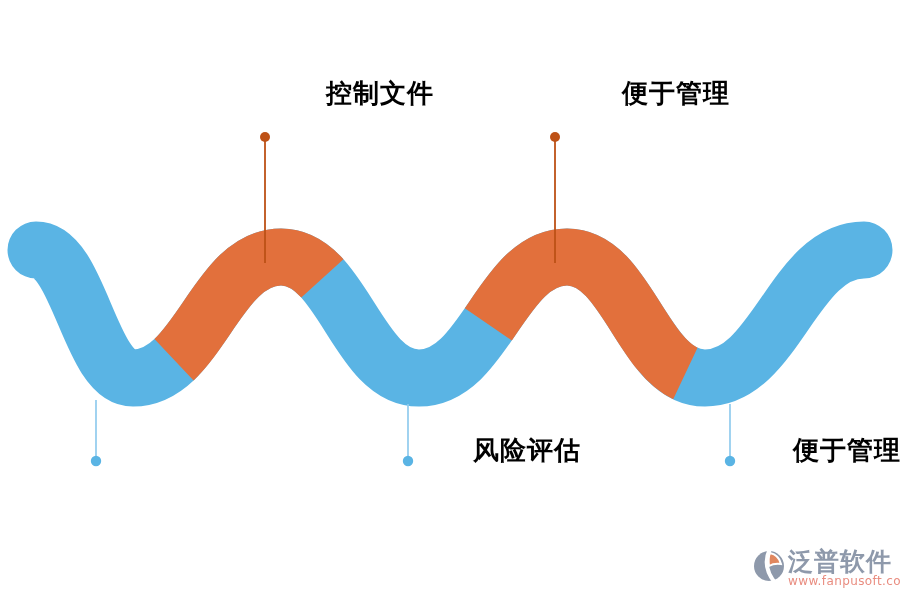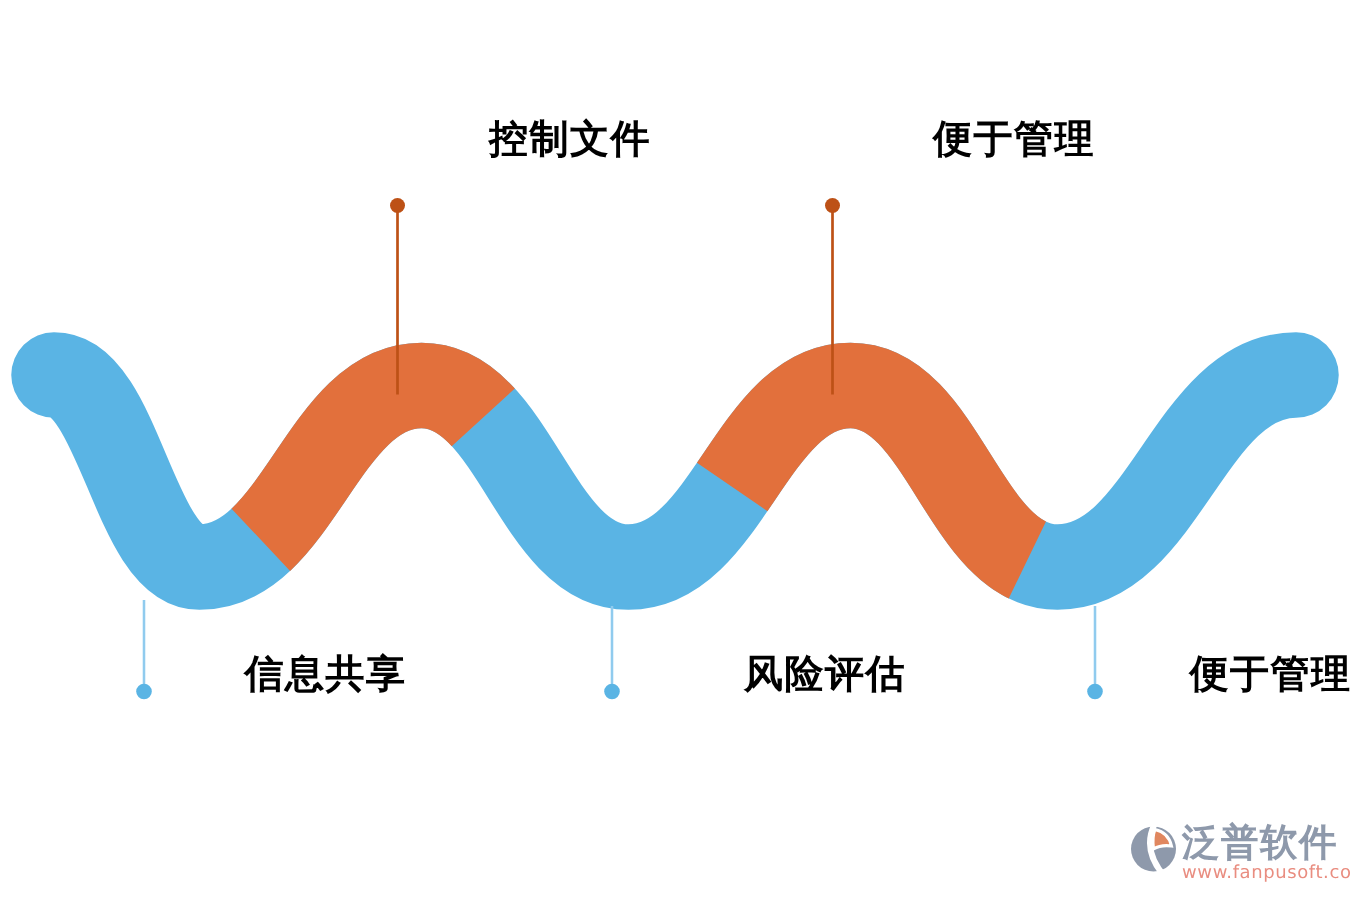--- a/index.html
+++ b/index.html
@@ -97,22 +97,21 @@
       <circle cx="408" cy="461" r="5.2" style="fill:var(--marker-blue-dot)"></circle>
     </g>
     <g>
       <line x1="730" y1="404" x2="730" y2="456" style="stroke:var(--marker-blue-line)" stroke-width="1.7"></line>
       <circle cx="730" cy="461" r="5.2" style="fill:var(--marker-blue-dot)"></circle>
     </g>
   </svg>
 
   <div class="callout-label" style="left:326px;top:80px">控制文件</div>
   <div class="callout-label" style="left:622px;top:80px">便于管理</div>
-  <div class="callout-label" style="left:163px;top:437px">信息共享</div>
-  <div class="callout-label" style="left:496px;top:437px">风险评估</div>
+  <div class="callout-label" style="left:473px;top:437px">风险评估</div>
   <div class="callout-label" style="left:793px;top:437px">便于管理</div>
 
   <div class="watermark">
     <svg class="logo" viewBox="0 0 34 34">
       <circle cx="17" cy="17" r="15" style="fill:var(--logo-slate)"></circle>
       <path d="M19 -2 Q 8 17 25 36" stroke="#ffffff" stroke-width="4" fill="none"></path>
       <path d="M18 4 Q 27 6 29 15 Q 22 14 17 17 Q 16 9 18 4 Z" style="fill:var(--logo-coral)" stroke="#ffffff" stroke-width="2"></path>
     </svg>
     <div class="text-col">
       <div class="brand-name">泛普软件</div>

